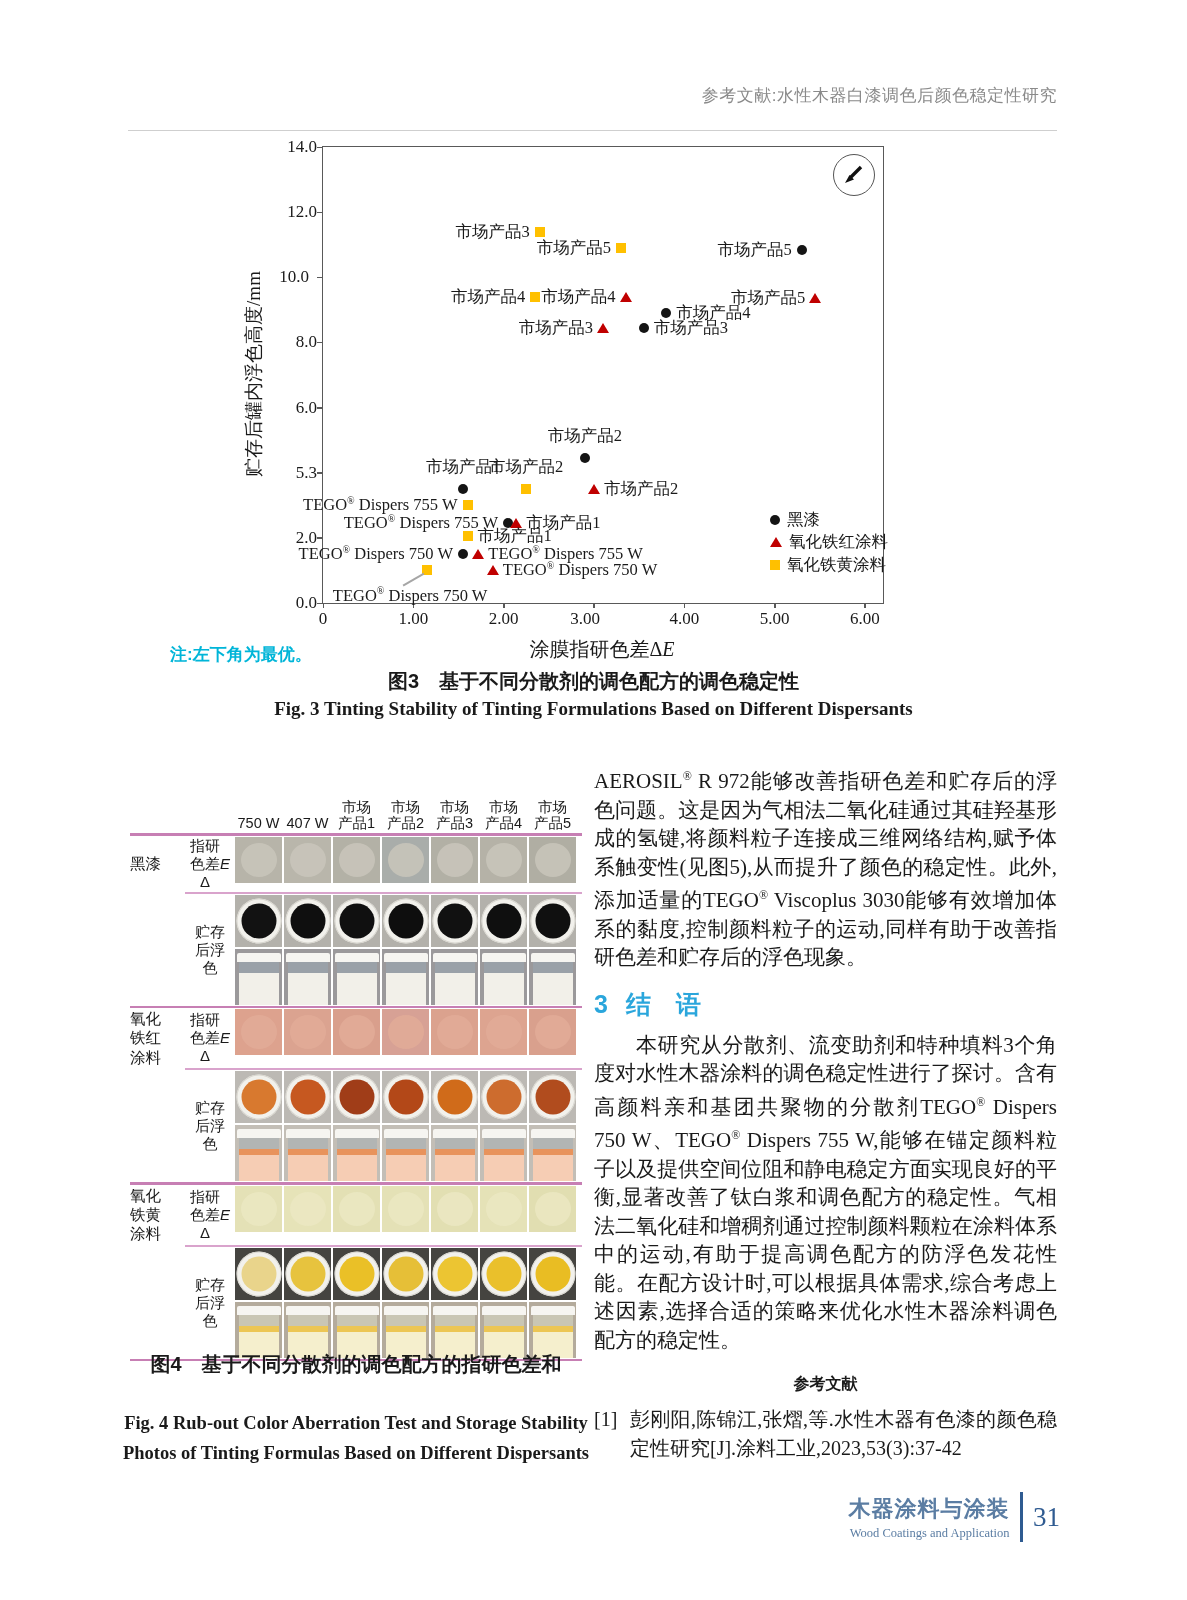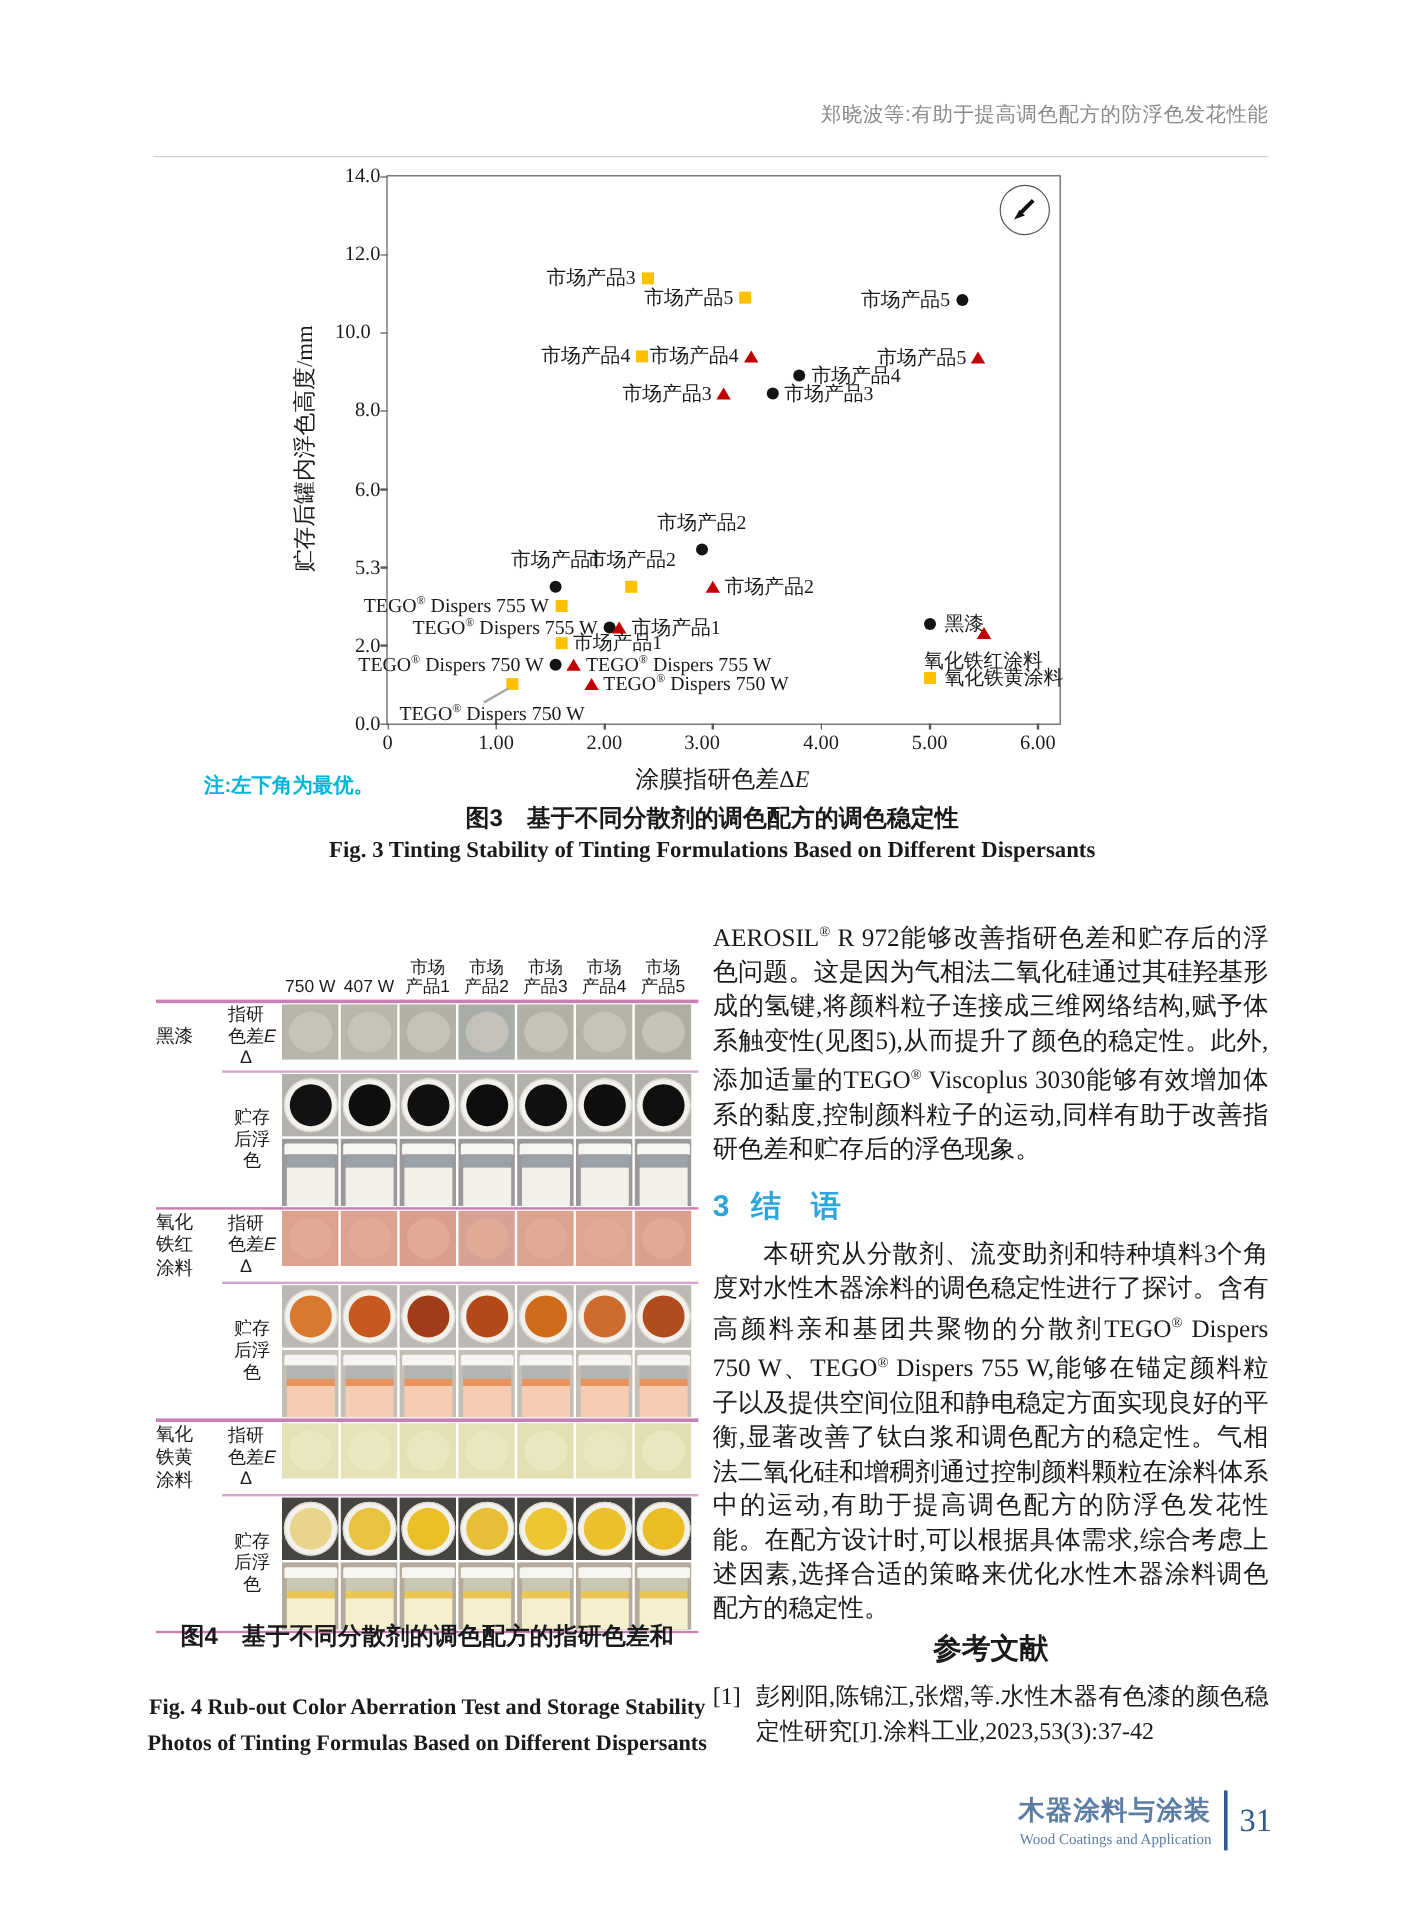--- a/index.html
+++ b/index.html
@@ -76,41 +76,41 @@
   .fig4-cap-en{position:absolute;left:118px;width:476px;text-align:center;font-size:18.5px;font-weight:bold;line-height:30px;}
 
   
   .right-col{position:absolute;left:594px;top:762px;width:463px;}
   .body-par{margin:0;font-size:21px;line-height:28.5px;text-align:justify;}
   .body-par sup{font-size:12px;}
   .indent{text-indent:2em;}
   .section-head{margin:16px 0 10px 0;color:#2aa6dc;font-family:"Liberation Sans","DejaVu Sans",sans-serif;
                 font-weight:bold;font-size:25px;}
   .section-head .no{margin-right:18px;}
-  .ref-head{margin-top:4px;text-align:center;font-weight:bold;font-size:24px;
+  .ref-head{margin-top:20px;text-align:center;font-weight:bold;font-size:16px;
             font-family:"Liberation Sans","DejaVu Sans",sans-serif;}
   .ref-item{margin-top:10px;display:flex;font-size:20px;line-height:29px;}
   .ref-no{width:36px;flex:none;}
   .ref-text{flex:1;text-align:justify;}
 
   
   .footer{position:absolute;top:1492px;left:780px;width:280px;display:flex;align-items:center;
           justify-content:flex-end;gap:10px;}
   .footer .fzh{font-family:"Liberation Sans","DejaVu Sans",sans-serif;font-weight:bold;font-size:22px;
                color:#5b7da3;letter-spacing:1px;text-align:right;}
   .footer .fen{font-size:12.5px;color:#5b7da3;text-align:right;margin-top:2px;}
   .footer .fbar{width:3.5px;height:50px;background:#2f5b91;flex:none;}
   .footer .fpage{font-size:27px;color:#2f5b91;}
 </style>
 </head>
 <body>
 
 <div class="page">
 
-  <div class="running-header">郑晓波等:有助于提高调色配方的防浮色发花性能</div>
+  <div class="running-header">参考文献:水性木器白漆调色后颜色稳定性研究</div>
   <div class="header-rule"></div>
 
   <div class="chart">
     <div class="y-title">贮存后罐内浮色高度/mm</div>
     <div class="x-title">涂膜指研色差Δ<i>E</i></div>
     <div class="plot" id="plot">
       <div class="arrow-badge">
         <svg width="26" height="26" viewBox="0 0 26 26">
           <line x1="20" y1="5" x2="9" y2="16" stroke="#111" stroke-width="3.4"></line>
           <polygon points="4,21 13,17.5 8.5,13" fill="#111"></polygon>
@@ -186,21 +186,21 @@
         <div class="marker square" style="background: rgb(255, 192, 0); left: 216.774px; top: 84.6857px;"></div>
         <div class="pt-label" style="left: 206.774px; top: 84.6857px; transform: translate(-100%, -50%);">市场产品3</div>
         <div class="marker square" style="background: rgb(255, 192, 0); left: 212.258px; top: 149.829px;"></div>
         <div class="pt-label" style="left: 202.258px; top: 149.829px; transform: translate(-100%, -50%);">市场产品4</div>
         <div class="marker square" style="background: rgb(255, 192, 0); left: 298.065px; top: 100.971px;"></div>
         <div class="pt-label" style="left: 288.065px; top: 100.971px; transform: translate(-100%, -50%);">市场产品5</div>
         <div class="legend-item" style="left: 447.097px; top: 372.943px;">
           <div class="legend-marker circle" style="background: rgb(20, 20, 20);"></div>
           <div class="legend-text">黑漆</div>
         </div>
-        <div class="legend-item" style="left: 447.097px; top: 394.766px; flex-direction: column;">
+        <div class="legend-item" style="left: 447.097px; top: 394.766px;">
           <div class="legend-marker triangle" style="border-bottom-color: rgb(192, 0, 0);"></div>
           <div class="legend-text">氧化铁红涂料</div>
         </div>
         <div class="legend-item" style="left: 447.097px; top: 417.566px;">
           <div class="legend-marker square" style="background: rgb(255, 192, 0);"></div>
           <div class="legend-text">氧化铁黄涂料</div>
         </div>
       </div>
   </div>
 

